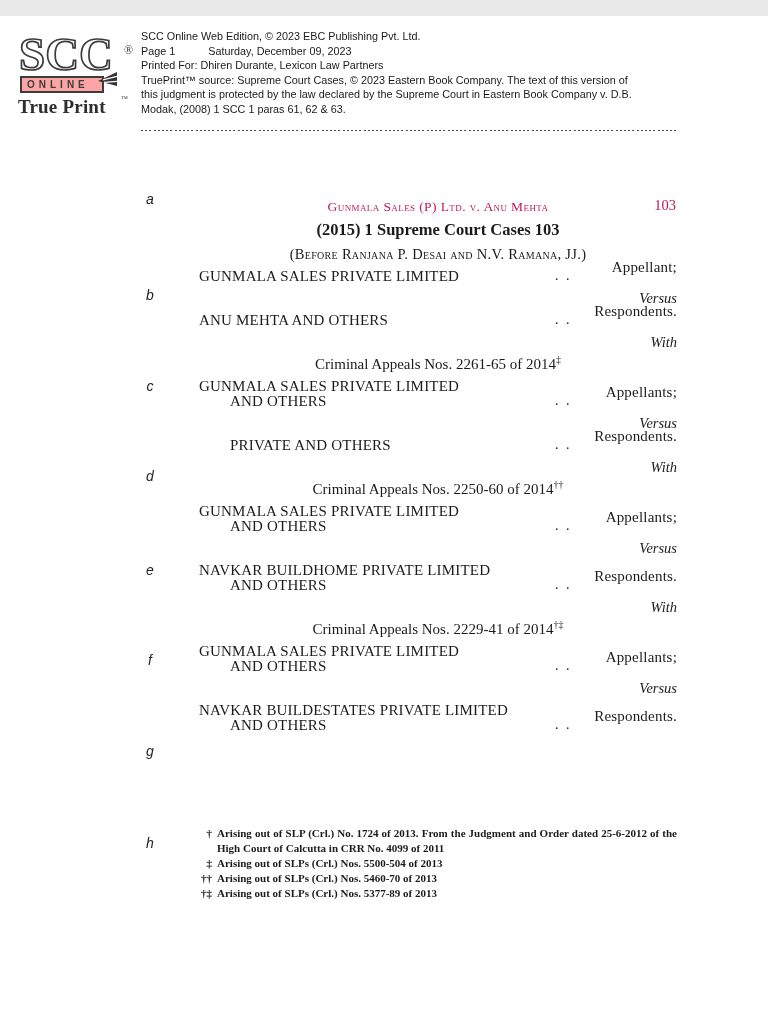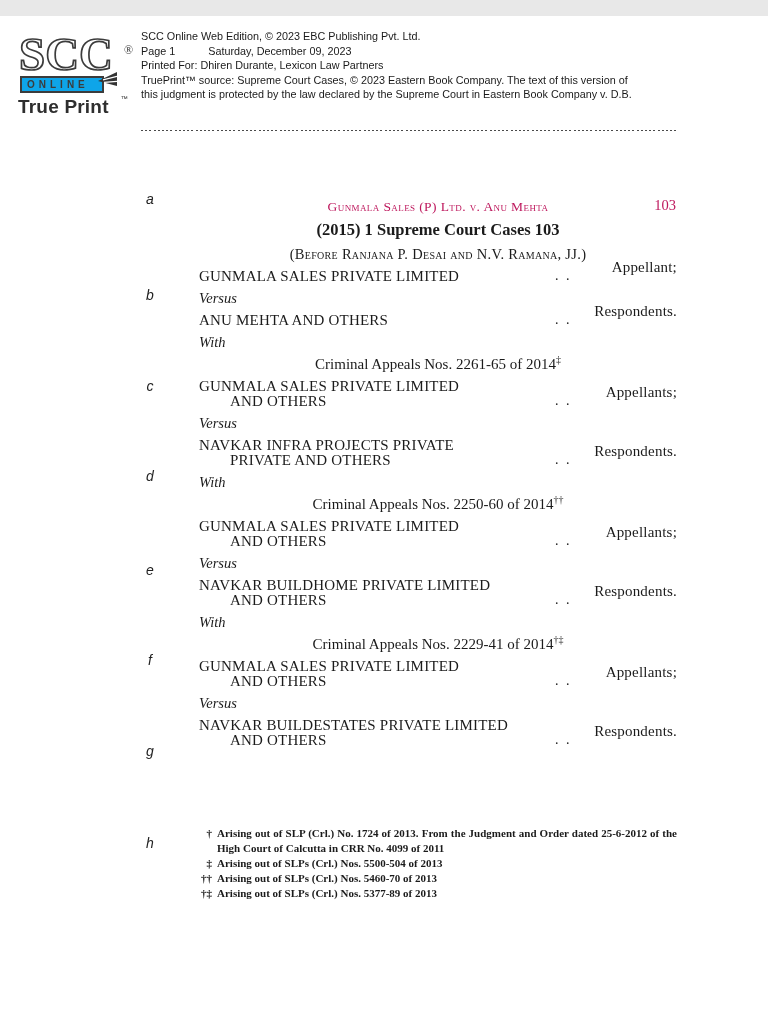--- a/index.html
+++ b/index.html
@@ -35,28 +35,28 @@
     position: relative;
     width: 84px;
     margin-left: 3px;
     border: 2px solid #3c3c3c;
     padding: 1px 3px 1px 5px;
     font-family: "Liberation Sans", "DejaVu Sans", sans-serif;
     font-size: 10px;
     font-weight: 600;
     letter-spacing: 4px;
     color: #3c3c3c;
-    background: #0ea5e9;
+    background: #fca5a5;
   }
   .logo-pencil { position: absolute; right: -15px; top: -6px; }
   .logo-trueprint {
     position: relative;
     margin-top: 3px;
     margin-left: 1px;
-    font-family: Liberation Sans, sans-serif;
+    font-family: Liberation Serif, serif;
     font-weight: 700;
     font-size: 19px;
     letter-spacing: 0.2px;
     color: #2e2e2e;
     width: 104px;
   }
   .logo-tm { position: absolute; top: -1px; right: -6px; font-size: 7px; font-weight: 400; }
 
   
   .header-meta {
@@ -111,21 +111,21 @@
   .bench { text-align: center; font-variant: small-caps; font-size: 14.5px; letter-spacing: 0.3px; line-height: 15px; margin-top: 8px; }
   .appeal { text-align: center; font-size: 15px; line-height: 15px; margin-top: 7px; }
   .appeal sup { font-size: 10px; line-height: 0; }
 
   .party { position: relative; margin-top: 7px; font-size: 15px; line-height: 15px; letter-spacing: 0.2px; }
   .party .l2 { padding-left: 31px; }
   .party .l2:empty { display: none; }
   .party .dots { position: absolute; left: 356px; bottom: 1px; letter-spacing: 2px; font-size: 14px; }
   .party .role { position: absolute; right: 0; bottom: 9px; letter-spacing: 0.2px; }
 
-  .vw { text-align: left; font-style: italic; font-size: 14.5px; line-height: 15px; margin-top: 7px; }
+  .vw { text-align: right; font-style: italic; font-size: 14.5px; line-height: 15px; margin-top: 7px; }
 
   
   .footnotes { position: absolute; left: 199px; top: 810px; width: 478px; }
   .footnote {
     display: flex;
     font-size: 11px;
     font-weight: 600;
     line-height: 14.6px;
     color: #1b1b1b;
     margin-bottom: 0.5px;
@@ -161,20 +161,21 @@
 
   <div class="header-meta">
     <div class="hline">SCC Online Web Edition, © 2023 EBC Publishing Pvt. Ltd.</div>
     <div class="hline">
       <span>Page 1</span>
       <span class="hdate">Saturday, December 09, 2023</span>
     </div>
     <div class="hline">Printed For: Dhiren Durante, Lexicon Law Partners</div>
     <div class="hline">TruePrint™ source:  Supreme Court Cases, © 2023 Eastern Book Company. The text of this version of</div>
     <div class="hline">this judgment is protected by the law declared by the Supreme Court in Eastern Book Company v. D.B.</div>
+    <div class="hline">Modak, (2008) 1 SCC 1 paras 61, 62 &amp; 63.</div>
   </div>
 
   <div class="dashed-divider"></div>
 
   <div class="margin-letter" style="top:175px">a</div>
   <div class="margin-letter" style="top:271px">b</div>
   <div class="margin-letter" style="top:362px">c</div>
   <div class="margin-letter" style="top:452px">d</div>
   <div class="margin-letter" style="top:546px">e</div>
   <div class="margin-letter" style="top:636px">f</div>
@@ -210,21 +211,20 @@
       <span>Criminal Appeals Nos. 2261-65 of 2014</span><sup>‡</sup>
     </div>
     <div class="party">
       <div>GUNMALA SALES PRIVATE LIMITED</div>
       <div class="l2">AND OTHERS</div>
       <span class="dots">. .</span>
       <span class="role">Appellants;</span>
     </div>
     <div class="vw">Versus</div>
     <div class="party">
-      <div>NAVKAR INFRA PROJECTS PRIVATE</div>
       <div class="l2">PRIVATE AND OTHERS</div>
       <span class="dots">. .</span>
       <span class="role">Respondents.</span>
     </div>
     <div class="vw">With</div>
 
     <div class="appeal">
       <span>Criminal Appeals Nos. 2250-60 of 2014</span><sup>††</sup>
     </div>
     <div class="party">

